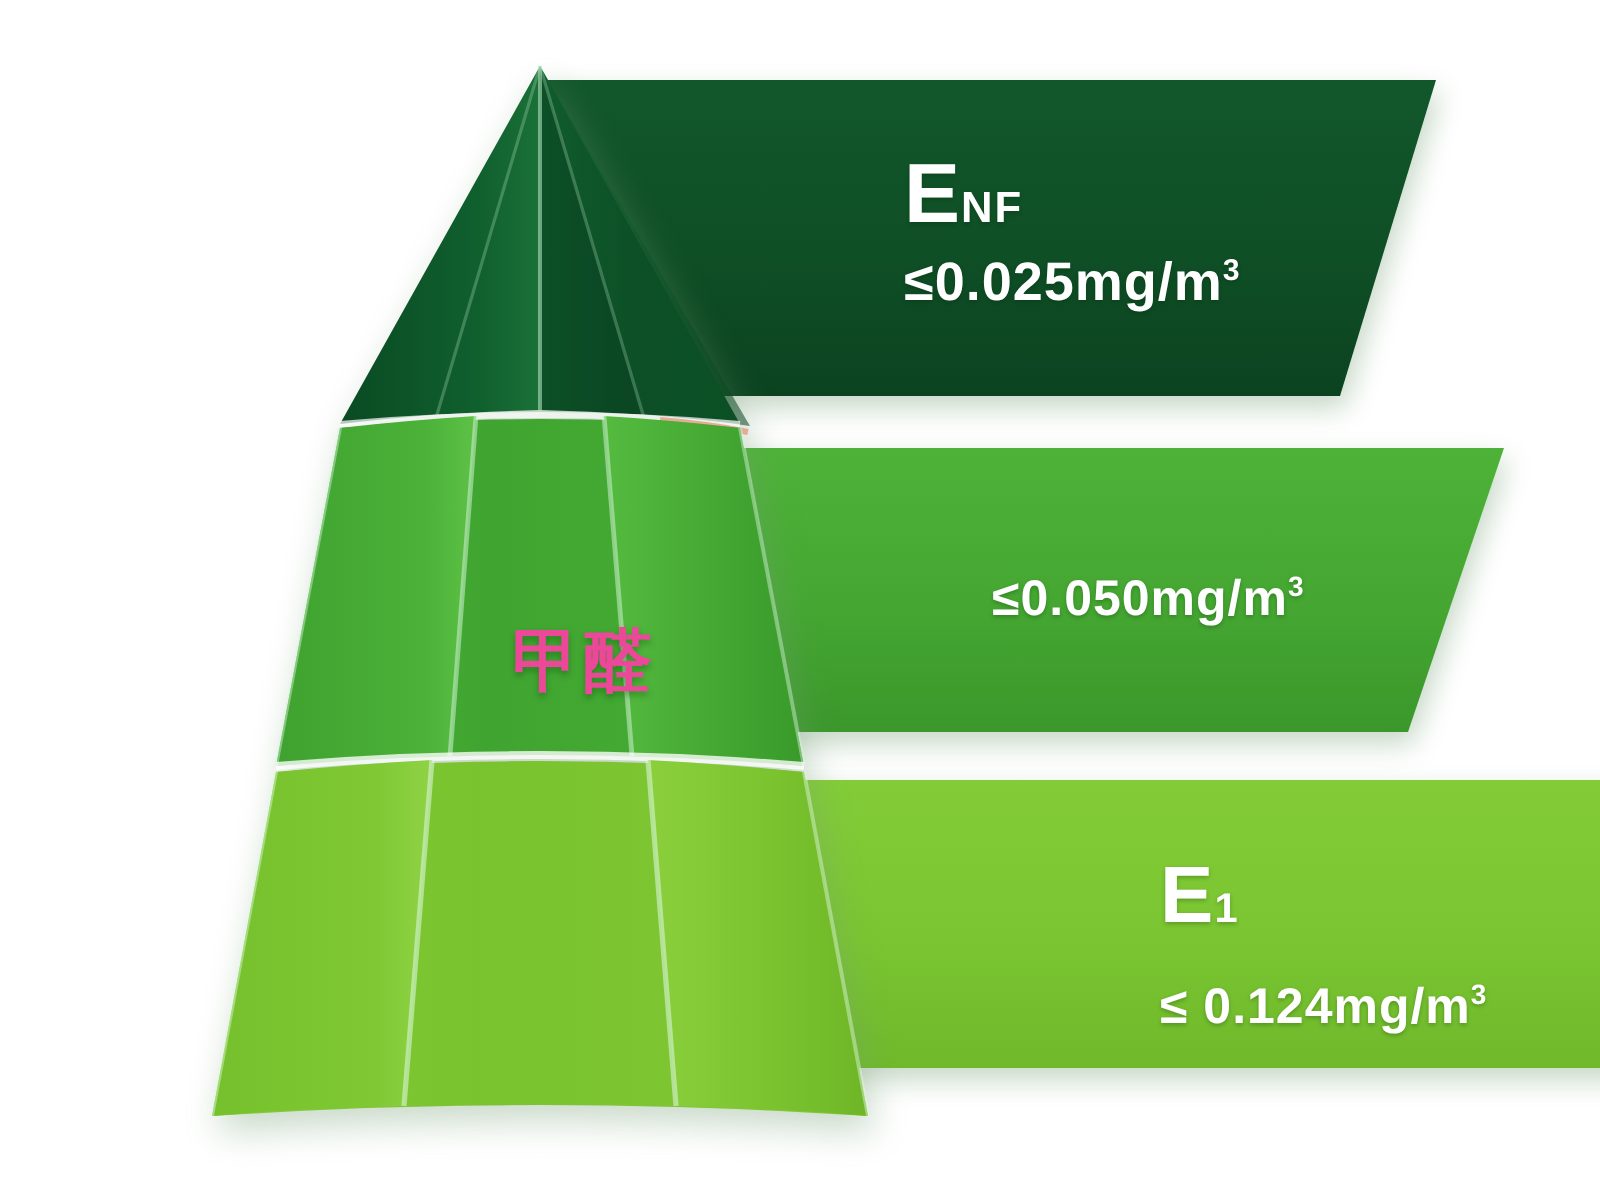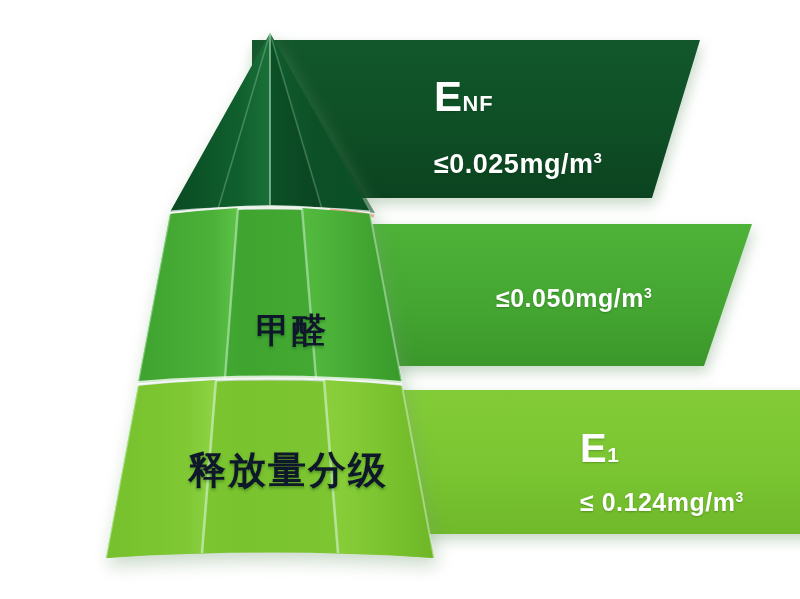--- a/index.html
+++ b/index.html
@@ -44,24 +44,24 @@
   .limit {
     font-weight: bold;
     letter-spacing: 0.5px;
   }
   .limit .sup {
     font-size: 0.56em;
     vertical-align: super;
   }
 
   
-  #banner-enf { left: 252px; top: 30px; width: 460px; height: 180px; }
+  #banner-enf { left: 270px; top: 30px; width: 460px; height: 180px; }
   #banner-enf .bnr-text { left: 182px; top: 46px; }
   #banner-enf .grade { font-size: 42px; }
-  #banner-enf .limit { font-size: 27px; margin-top: 32px; }
+  #banner-enf .limit { font-size: 27px; margin-top: 10px; }
 
   
   #banner-e0  { left: 300px; top: 216px; width: 460px; height: 160px; }
   #banner-e0 .bnr-text { left: 196px; top: 32px; }
   #banner-e0 .grade { font-size: 40px; }
   #banner-e0 .limit { font-size: 25px; margin-top: 38px; }
 
   
   #banner-e1  { left: 345px; top: 382px; width: 470px; height: 160px; }
   #banner-e1 .bnr-text { left: 235px; top: 46px; }
@@ -74,21 +74,21 @@
     left: 30px;
     top: 20px;
     width: 520px;
     height: 560px;
     filter: drop-shadow(3px 8px 9px rgba(120,160,120,0.40));
   }
   #pyramid svg { display: block; }
 
   .tier-label {
     position: absolute;
-    color: #0f172a;
+    color: #ec4899;
     font-weight: bold;
     white-space: nowrap;
     text-shadow: 0 2px 3px rgba(0,60,0,0.35);
     letter-spacing: 2px;
   }
   #label-middle { left: 226px; top: 288px; font-size: 34px; }
   #label-bottom { left: 158px; top: 425px; font-size: 38px; }
 </style>
 </head>
 <body>
@@ -228,16 +228,15 @@
         <path d="M108,366 Q148,362 186,360 L172,533 Q122,534 76,538 Z" fill="url(#botL)"></path>
         <path d="M294,360 Q333,362 372,366 L404,538 Q356,534 308,533 Z" fill="url(#botR)"></path>
         <path d="M186,360 L172,533" stroke="rgba(215,245,215,0.60)" stroke-width="2.6" fill="none"></path>
         <path d="M294,360 L308,533" stroke="rgba(215,245,215,0.60)" stroke-width="2.6" fill="none"></path>
         <path d="M108,366 L76,538" stroke="rgba(225,248,225,0.45)" stroke-width="2" fill="none"></path>
         <path d="M372,366 L404,538" stroke="rgba(225,248,225,0.45)" stroke-width="2" fill="none"></path>
       </g>
     </svg>
 
     <div class="tier-label" id="label-middle">甲醛</div>
-    <div class="tier-label" id="label-bottom">释放量分级</div>
   </div>
 
 </div>
 
 </body></html>

